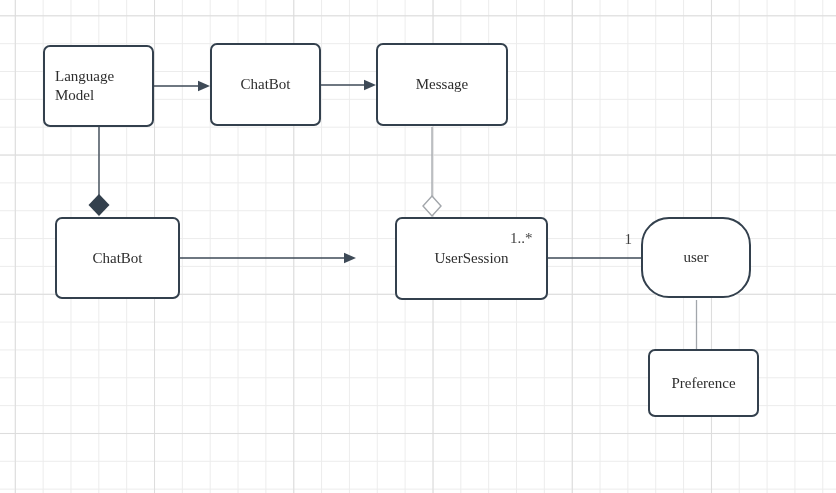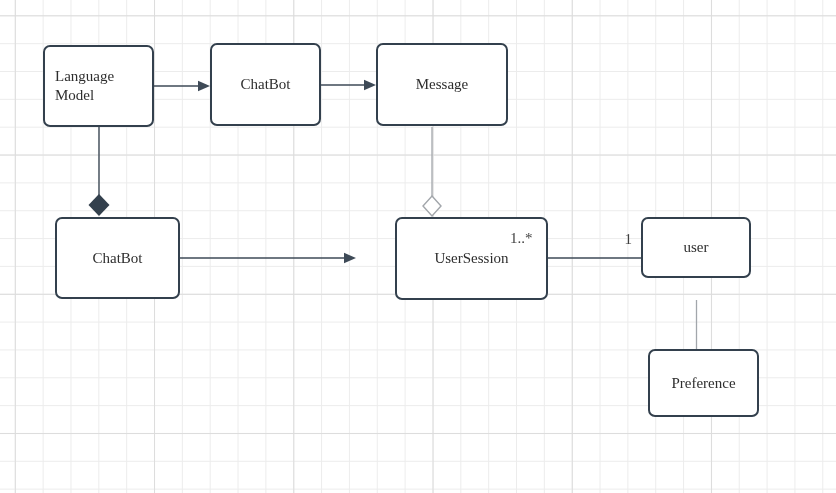--- a/index.html
+++ b/index.html
@@ -53,21 +53,21 @@
     color: #2e2e2e;
     padding: 16px 10px;
     cursor: default;
   }
 
   #node-language-model { left: 43px;  top: 45px;  width: 111px; height: 82px; }
   #node-response       { left: 210px; top: 43px;  width: 111px; height: 83px; }
   #node-message        { left: 376px; top: 43px;  width: 132px; height: 83px; }
   #node-chatbot        { left: 55px;  top: 217px; width: 125px; height: 82px; }
   #node-user-session   { left: 356px; top: 217px; width: 153px; height: 83px; margin-left: 39px; }
-  #node-user           { left: 641px; top: 217px; width: 110px; height: 61px; }
+  #node-user           { left: 641px; top: 217px; width: 110px; height: 81px; border-radius: 28px; }
   #node-preference     { left: 648px; top: 349px; width: 111px; height: 68px; }
 
   .mult-label {
     position: absolute;
     font-size: 15px;
     color: #3f3f3f;
     white-space: nowrap;
   }
   #mult-usersession { left: 510px; top: 230px; }
   #mult-user        { left: 612px; top: 231px; width: 20px; text-align: right; }

